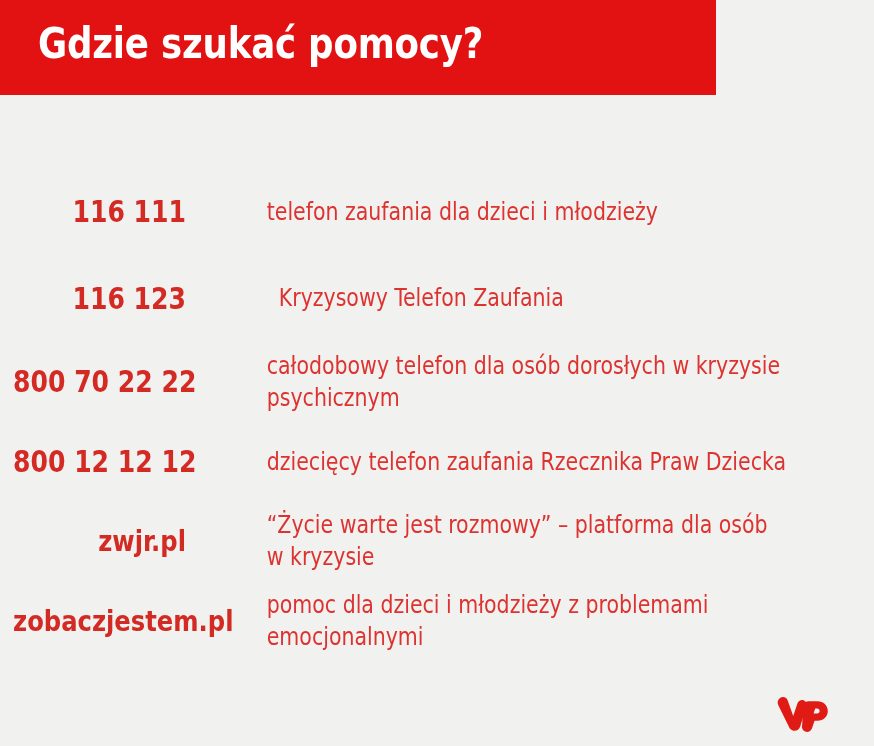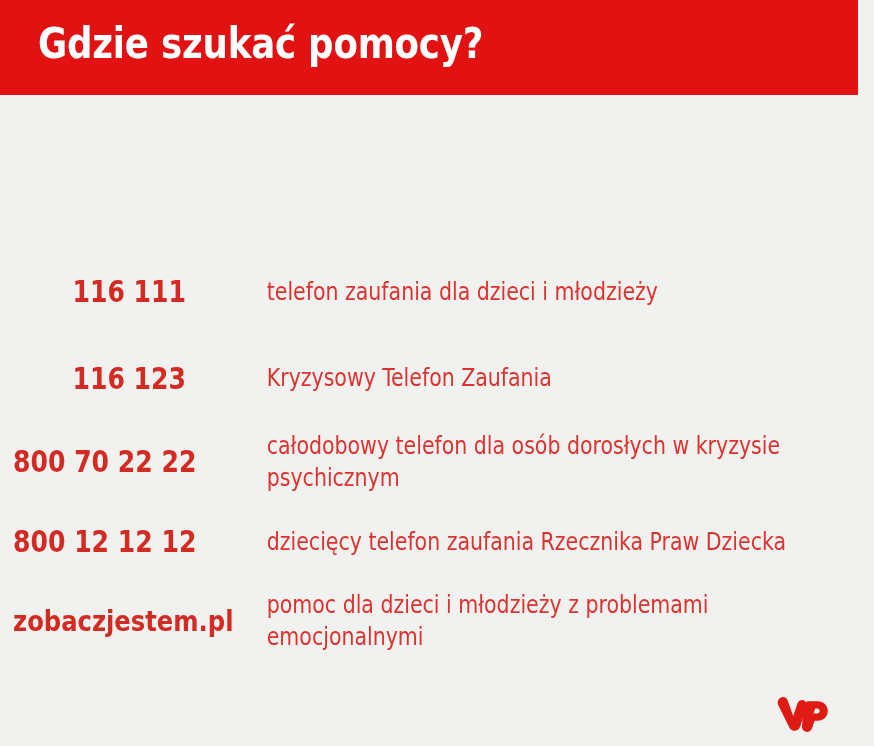--- a/index.html
+++ b/index.html
@@ -18,21 +18,21 @@
     width: 874px;
     height: 746px;
     background: #f1f1ef;
     box-sizing: border-box;
   }
   
   .header-banner {
     position: absolute;
     left: 0;
     top: 0;
-    width: 858px;
+    width: 716px;
     height: 95px;
     background: #e21212;
   }
   .header-title {
     position: absolute;
     left: 38px;
     top: 12px;
     color: #ffffff;
     font-family: "Liberation Sans Narrow", "DejaVu Sans Condensed", "Liberation Sans", sans-serif;
     font-size: 43px;
@@ -86,21 +86,21 @@
     font-weight: normal;
     line-height: 1.34;
     transform: scaleX(0.95);
     transform-origin: left center;
   }
   .row-desc span {
     display: block;
   }
   
   .r0 { height: 88px; }
-  .r1 { height: 85px; }
+  .r1 { height: 85px; gap: 12px; }
   .r2 { height: 82px; }
   .r3 { height: 84px; }
   .r4 { height: 78px; }
   .r5 { height: 80px; }
   .r6 { height: 80px; }
   
   .footer-logo {
     position: absolute;
     right: 44px;
     bottom: 11px;
@@ -142,20 +142,27 @@
     </div>
 
 
     <div class="row r4">
       <div class="row-contact">800 12 12 12</div>
       <div class="row-desc">
         <span>dziecięcy telefon zaufania Rzecznika Praw Dziecka</span>
       </div>
     </div>
 
+    <div class="row r5">
+      <div class="row-contact small">zwjr.pl</div>
+      <div class="row-desc">
+        <span>“Życie warte jest rozmowy” – platforma dla osób</span>
+        <span>w kryzysie</span>
+      </div>
+    </div>
 
     <div class="row r6">
       <div class="row-contact small">zobaczjestem.pl</div>
       <div class="row-desc">
         <span>pomoc dla dzieci i młodzieży z problemami</span>
         <span>emocjonalnymi</span>
       </div>
     </div>
 
   </div>

